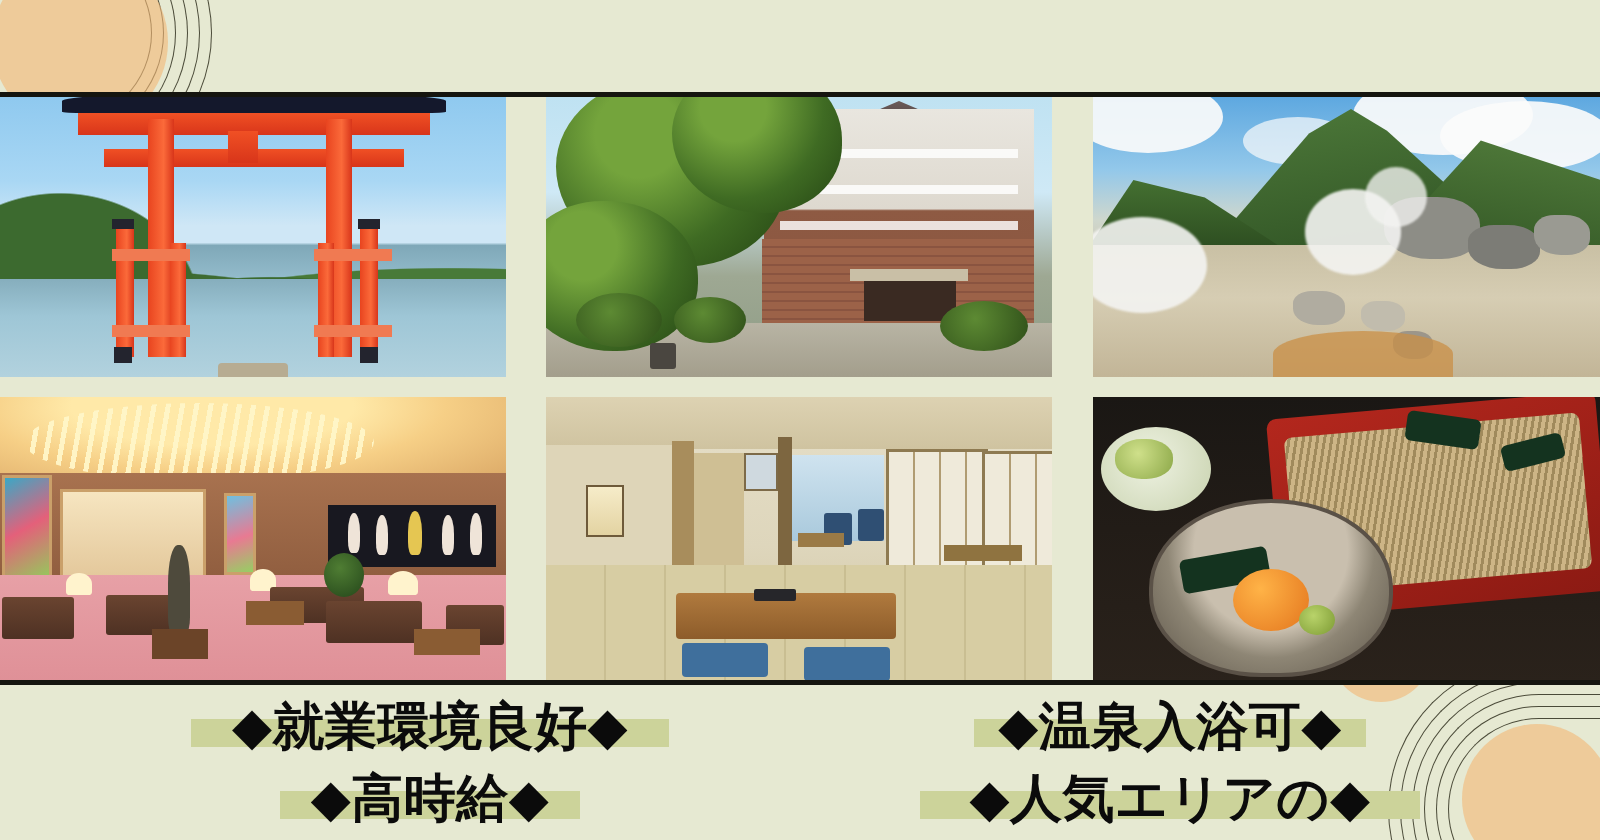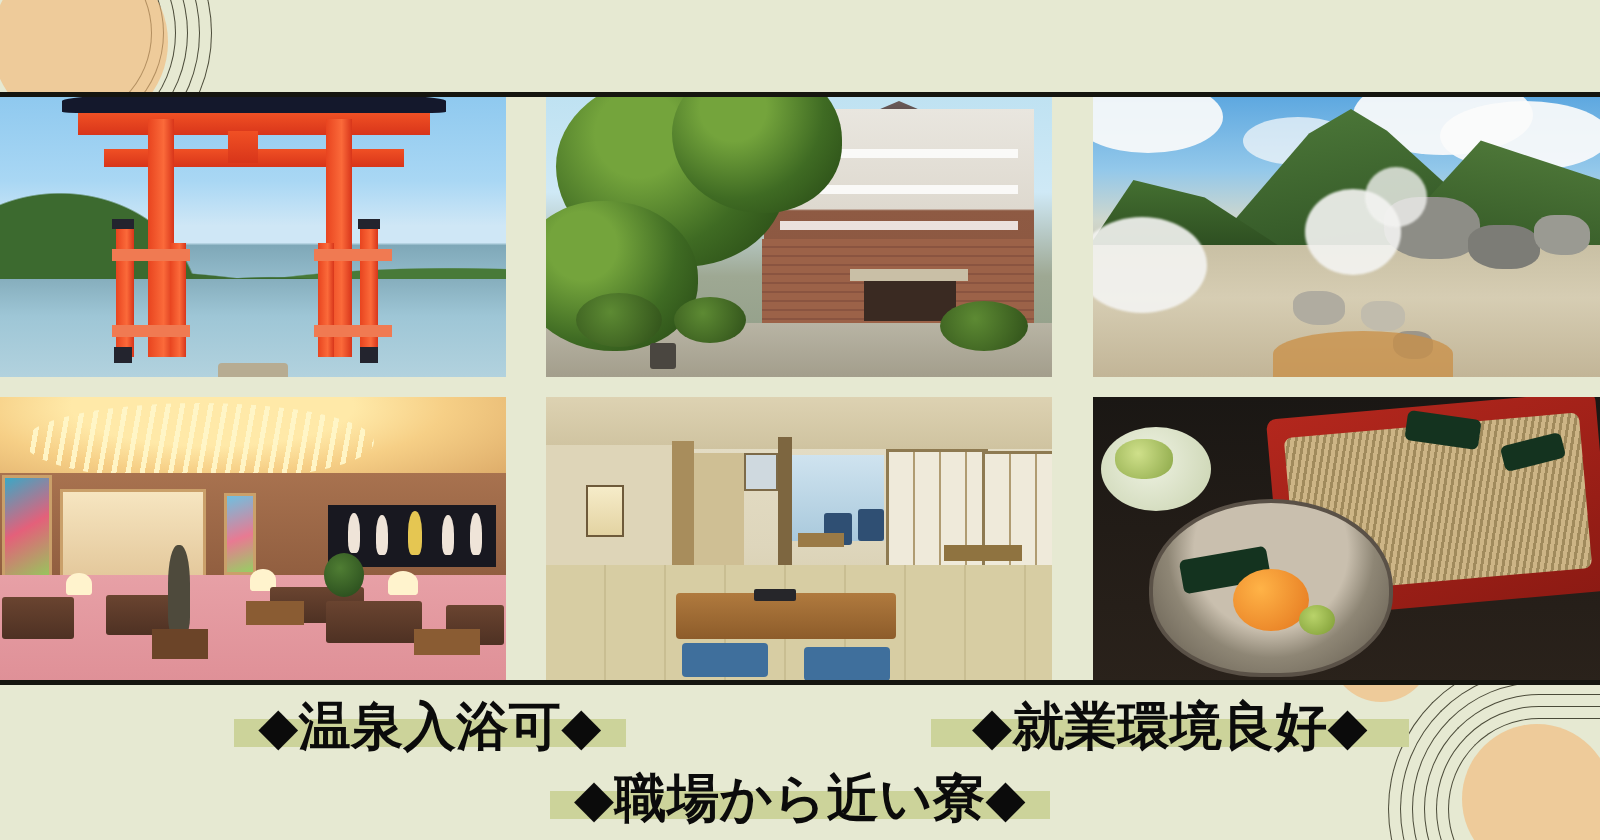--- a/index.html
+++ b/index.html
@@ -452,32 +452,36 @@
       <div class="sb-veg"></div>
     </div>
 
   </div>
 
   <div class="rule rule-bottom"></div>
 
   <div class="bullets">
 
     <div class="brow brow1">
+      <div class="bcell bcell-l w1">
+        <div class="bhl"></div>
+        <div class="btext">◆就業環境良好◆</div>
+      </div>
       <div class="bcell bcell-r w2">
         <div class="bhl"></div>
         <div class="btext">◆温泉入浴可◆</div>
       </div>
-      <div class="bcell bcell-l w1">
+    </div>
+
+    <div class="brow brow2">
+      <div class="bcell bcell-l w3">
         <div class="bhl"></div>
-        <div class="btext">◆就業環境良好◆</div>
+        <div class="btext">◆高時給◆</div>
       </div>
-    </div>
-
-    <div class="brow brow2">
       <div class="bcell bcell-r w4">
         <div class="bhl"></div>
-        <div class="btext">◆職場から近い寮◆</div>
+        <div class="btext">◆人気エリアの◆</div>
       </div>
     </div>
 
   </div>
 
 </div>
 
 </body></html>

